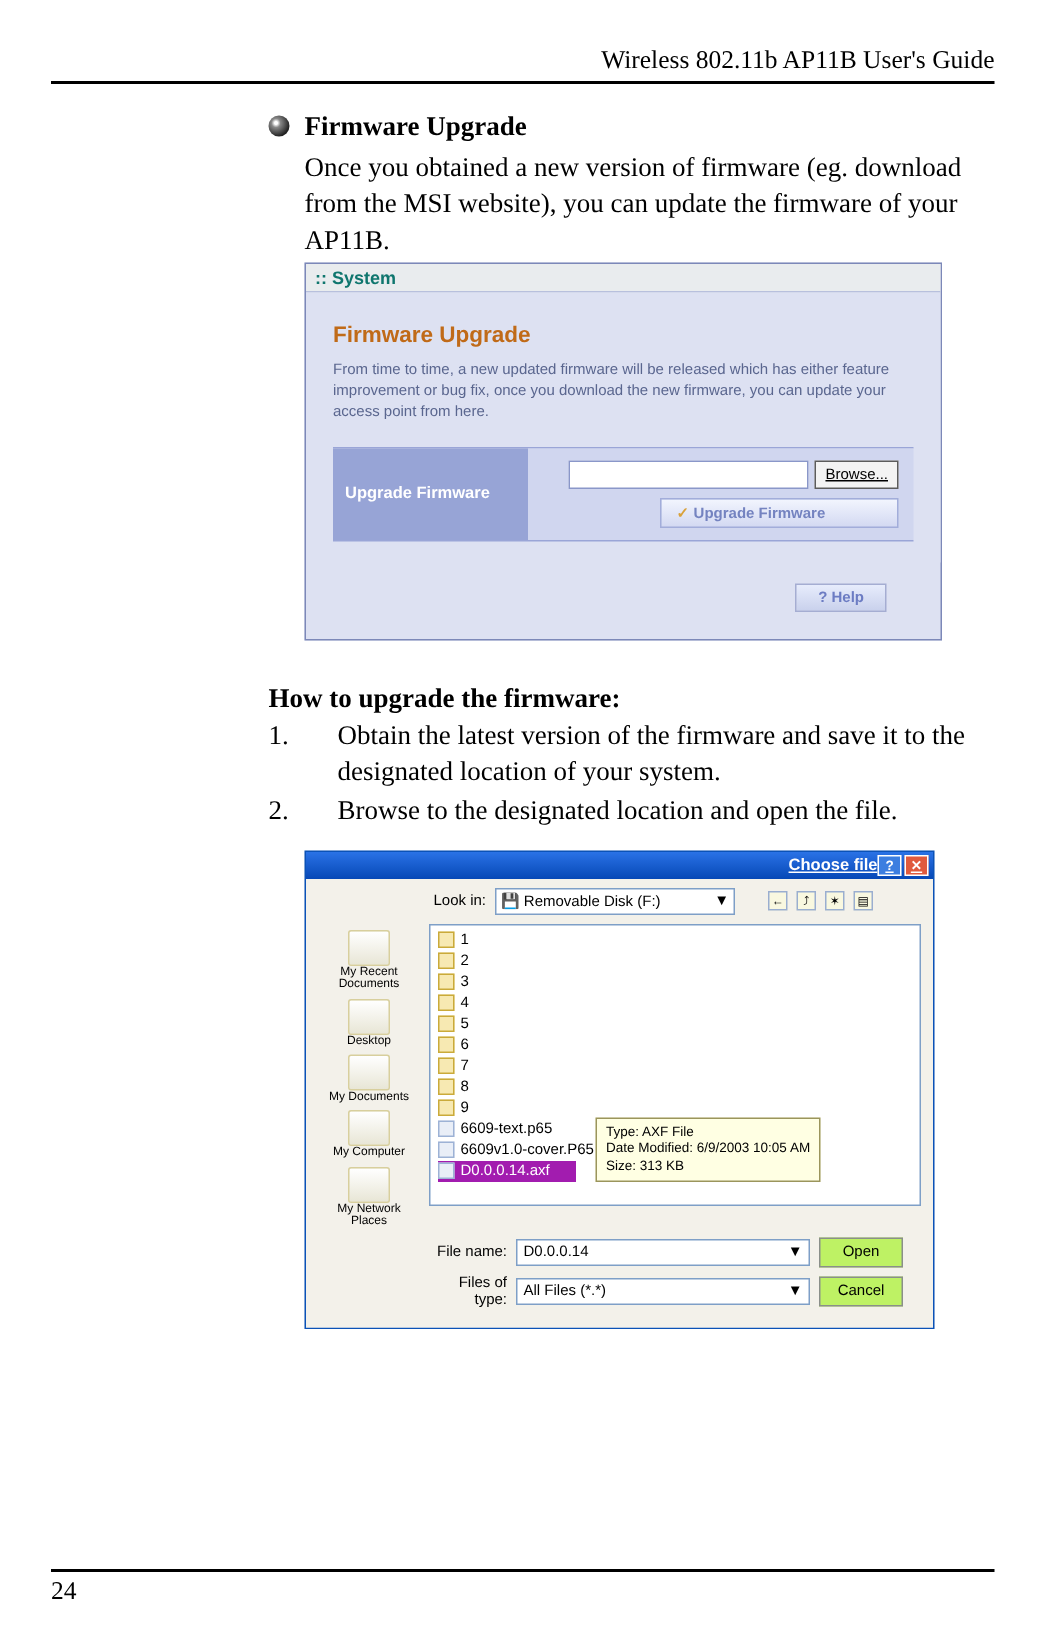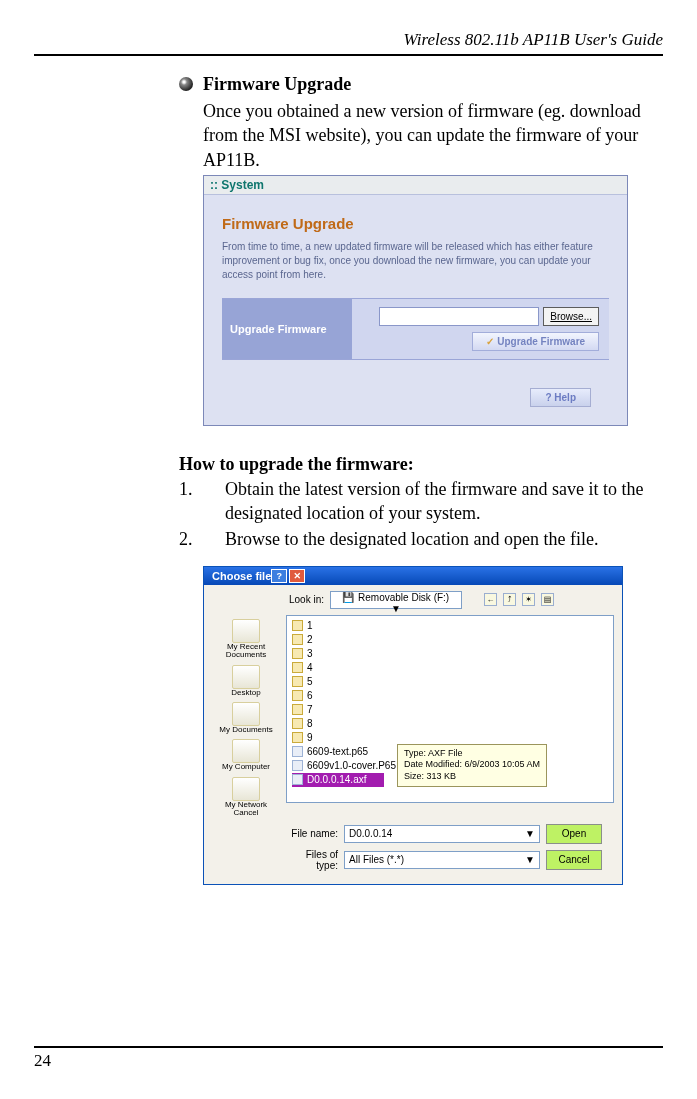--- a/index.html
+++ b/index.html
@@ -6,21 +6,20 @@
     body {
       font-family: "Times New Roman", Times, serif;
       width: 697px;
       height: 1099px;
       background: #fff;
       position: relative;
       padding: 30px 34px 20px 34px;
     }
     .header-title {
       text-align: right;
-      font-style: italic;
       font-size: 17px;
       padding-bottom: 4px;
       border-bottom: 2px solid #000;
       margin-bottom: 18px;
     }
     .content {
       margin-left: 145px;
     }
     .bullet-row {
       display: flex;
@@ -122,22 +121,22 @@
     }
     .upgfw-btn {
       display: block;
       margin-left: auto;
       border: 1px solid #a2adda;
       background: linear-gradient(#f2f5fe, #d3d9f2);
       font-size: 10px;
       font-weight: bold;
       color: #7483c0;
       padding: 3px 10px;
-      width: 127px;
-      text-align: center;
+      width: 159px;
+      text-align: left;
     }
     .upgfw-btn .chk {
       color: #d9a23b;
       margin-right: 3px;
     }
     .help-row {
       display: flex;
       justify-content: flex-end;
       padding: 14px 36px 18px;
     }
@@ -174,24 +173,25 @@
       border: 1px solid #0b52b7;
       font-family: Tahoma, Geneva, sans-serif;
       background: #eee;
       font-size: 10px;
     }
     .ui2-titlebar {
       background: linear-gradient(#2a72e6, #0648b6);
       color: #fff;
       display: flex;
       align-items: center;
-      justify-content: flex-start;
+      justify-content: flex-end;
       padding: 2px 3px 2px 8px;
       font-size: 11px;
       font-weight: bold;
+      text-decoration: underline;
     }
     .ui2-titlebar .winbtns { display: flex; gap: 2px; }
     .winbtn {
       width: 16px;
       height: 14px;
       font-size: 9px;
       font-weight: bold;
       display: flex;
       align-items: center;
       justify-content: center;
@@ -208,27 +208,26 @@
       align-items: center;
       gap: 6px;
       margin-left: 60px;
       margin-bottom: 6px;
     }
     .lbl { width: 52px; text-align: right; }
     .lookin-select {
       border: 1px solid #7e9fc7;
       background: #fff;
       height: 18px;
-      width: 132px;
+      width: 160px;
       font-size: 10px;
       display: flex;
       align-items: center;
       justify-content: space-between;
       padding: 0 3px;
-      flex-direction: column;
     }
     .tricon {
       width: 13px;
       height: 13px;
       border: 1px solid #9aaed0;
       background: #f9f8e0;
       font-size: 8px;
       display: flex;
       align-items: center;
       justify-content: center;
@@ -413,21 +412,21 @@
           <div class="side-item">
               <div class="side-icon"></div>
               <span>My Documents</span>
             </div>
           <div class="side-item">
               <div class="side-icon"></div>
               <span>My Computer</span>
             </div>
           <div class="side-item">
               <div class="side-icon"></div>
-              <span>My Network Cancel</span>
+              <span>My Network Places</span>
             </div>
         </div>
         <div class="filelist">
           <div class="file-item">
               <div class="ficon"></div>
               <span>1</span>
             </div>
           <div class="file-item">
               <div class="ficon"></div>
               <span>2</span>

